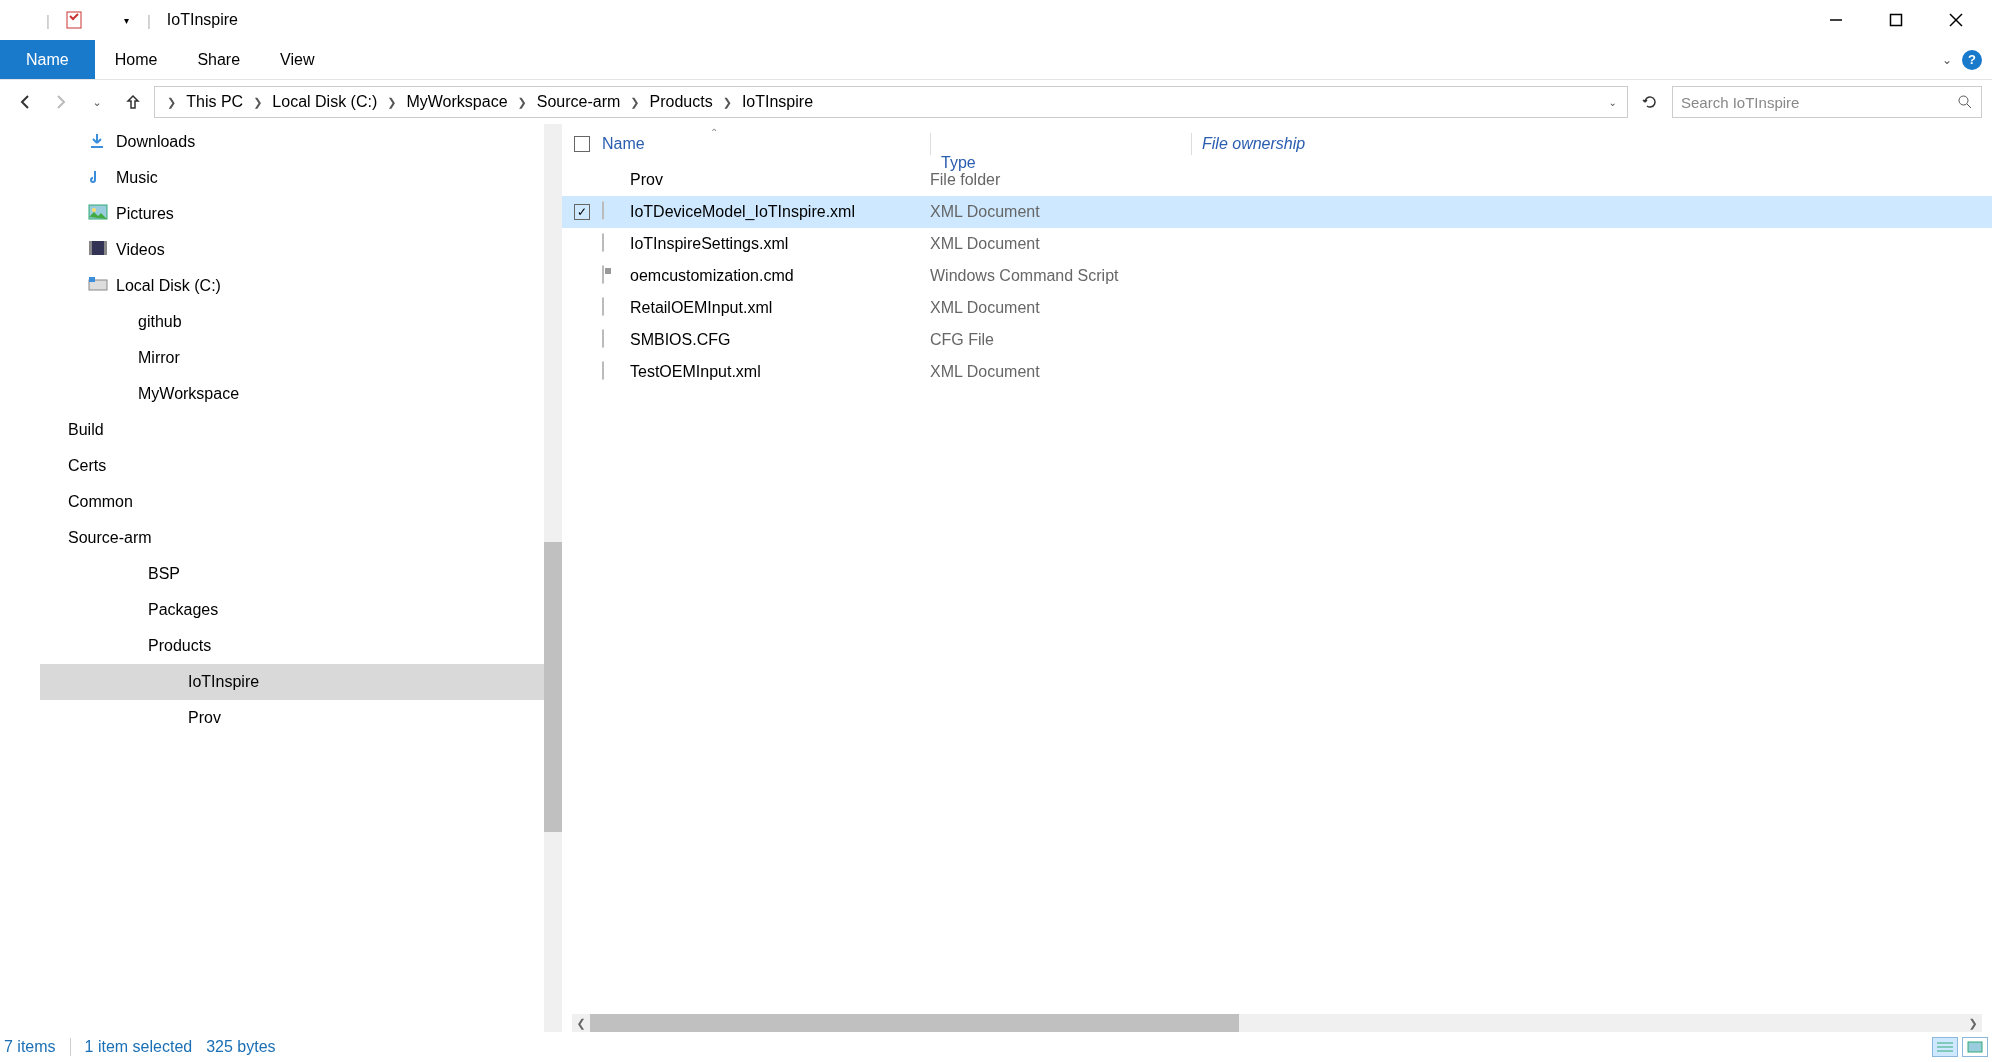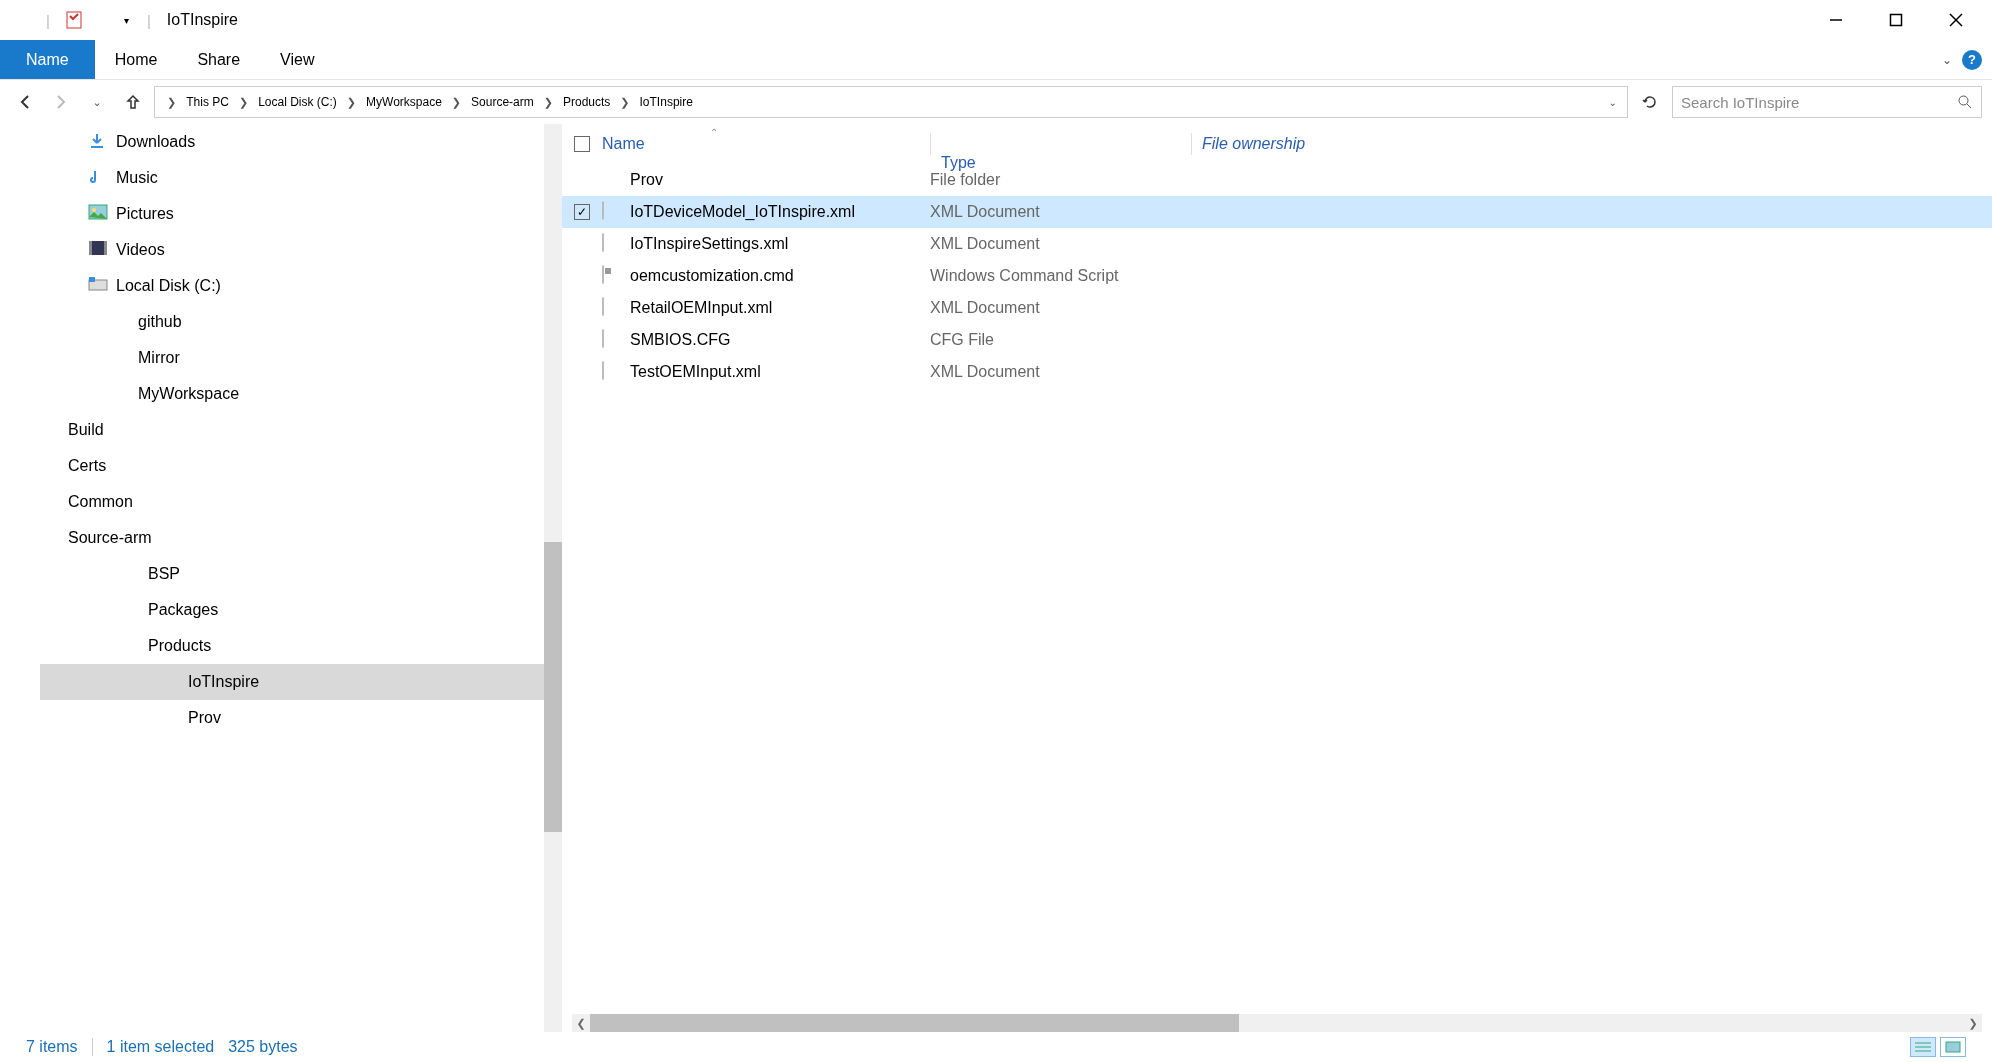--- a/index.html
+++ b/index.html
@@ -18,21 +18,21 @@
 .ribbon { display: flex; align-items: center; height: 40px; border-bottom: 1px solid #e5e5e5; }
 .ribbon .tab { padding: 0 20px; height: 100%; display: flex; align-items: center; font-size: 16px; }
 .ribbon .tab.file { background: #1979ca; color: #fff; padding: 0 26px; }
 .ribbon .ribbon-right { margin-left: auto; display: flex; align-items: center; gap: 10px; padding-right: 10px; }
 .ribbon .help { width: 20px; height: 20px; background: #1979ca; color: #fff; border-radius: 50%; display: flex; align-items: center; justify-content: center; font-size: 13px; font-weight: bold; }
 
 .navbar { display: flex; align-items: center; height: 44px; padding: 4px 10px; gap: 6px; }
 .navbar .navbtn { width: 30px; height: 30px; display: flex; align-items: center; justify-content: center; color: #555; }
 .navbar .navbtn.disabled { color: #bbb; }
 .addrbar { flex: 1; display: flex; align-items: center; border: 1px solid #ccc; height: 32px; padding: 0 6px; gap: 4px; }
-.addrbar .crumb { display: flex; align-items: center; gap: 4px; padding: 0 4px; font-size: 12px; }
+.addrbar .crumb { display: flex; align-items: center; gap: 4px; padding: 0 4px; font-size: 16px; }
 .addrbar .arrow { font-size: 11px; color: #555; padding: 0 2px; }
 .addrbar .spacer { flex: 1; }
 .addrbar .recent { font-size: 10px; color: #555; padding: 0 4px; }
 .refresh { width: 32px; height: 32px; display: flex; align-items: center; justify-content: center; }
 .searchbox { width: 310px; border: 1px solid #ccc; height: 32px; display: flex; align-items: center; padding: 0 8px; color: #888; }
 .searchbox .mag { margin-left: auto; }
 
 .main { display: flex; height: calc(100% - 40px - 40px - 44px - 30px); position: relative; }
 .tree { width: 522px; overflow: hidden; position: relative; border-right: 0; margin-left: 40px; }
 .tree .scrollbar { position: absolute; right: 0; top: 0; width: 18px; height: 100%; background: #f0f0f0; }
@@ -58,21 +58,21 @@
 .filelist .row.selected { background: #cde8ff; }
 .filelist .row .cb { width: 40px; display: flex; justify-content: center; visibility: hidden; }
 .filelist .row.selected .cb { visibility: visible; }
 .filelist .row .icon { width: 20px; height: 20px; margin-right: 8px; }
 .filelist .row .name { width: 300px; }
 .filelist .row .type { width: 250px; color: #666; }
 .filelist .hscroll { position: absolute; bottom: 0; left: 10px; right: 10px; height: 18px; background: #f0f0f0; display: flex; align-items: center; }
 .filelist .hscroll .thumb { height: 100%; background: #c0c0c0; }
 .filelist .hscroll .arr { width: 18px; text-align: center; font-size: 11px; color: #666; }
 
-.statusbar { height: 30px; display: flex; align-items: center; padding: 0 26px; gap: 14px; font-size: 16px; color: #1a6fb5; }
+.statusbar { height: 30px; display: flex; align-items: center; padding: 0 4px; gap: 14px; font-size: 16px; color: #1a6fb5; }
 .statusbar .divider { width: 1px; height: 18px; background: #ccc; }
 .statusbar .viewbtns { margin-left: auto; display: flex; gap: 4px; }
 .statusbar .viewbtn { width: 26px; height: 20px; border: 1px solid #8cb8de; display: flex; align-items: center; justify-content: center; font-size: 11px; }
 .statusbar .viewbtn.active { background: #cde8ff; }
 
 .checkbox { width: 16px; height: 16px; border: 1px solid #666; display: inline-flex; align-items: center; justify-content: center; font-size: 12px; }
 .folder-ico { background: linear-gradient(#ffe9a6, #f5c95e); border-radius: 2px; width: 18px; height: 14px; position: relative; top: 2px; }
 .file-ico { width: 16px; height: 20px; border: 1px solid #bbb; background: #fff; border-radius: 1px; position: relative; }
 .file-ico.cmd::before { content: ""; position: absolute; top: 2px; left: 2px; width: 6px; height: 6px; background: #999; }
 svg { display: block; }

